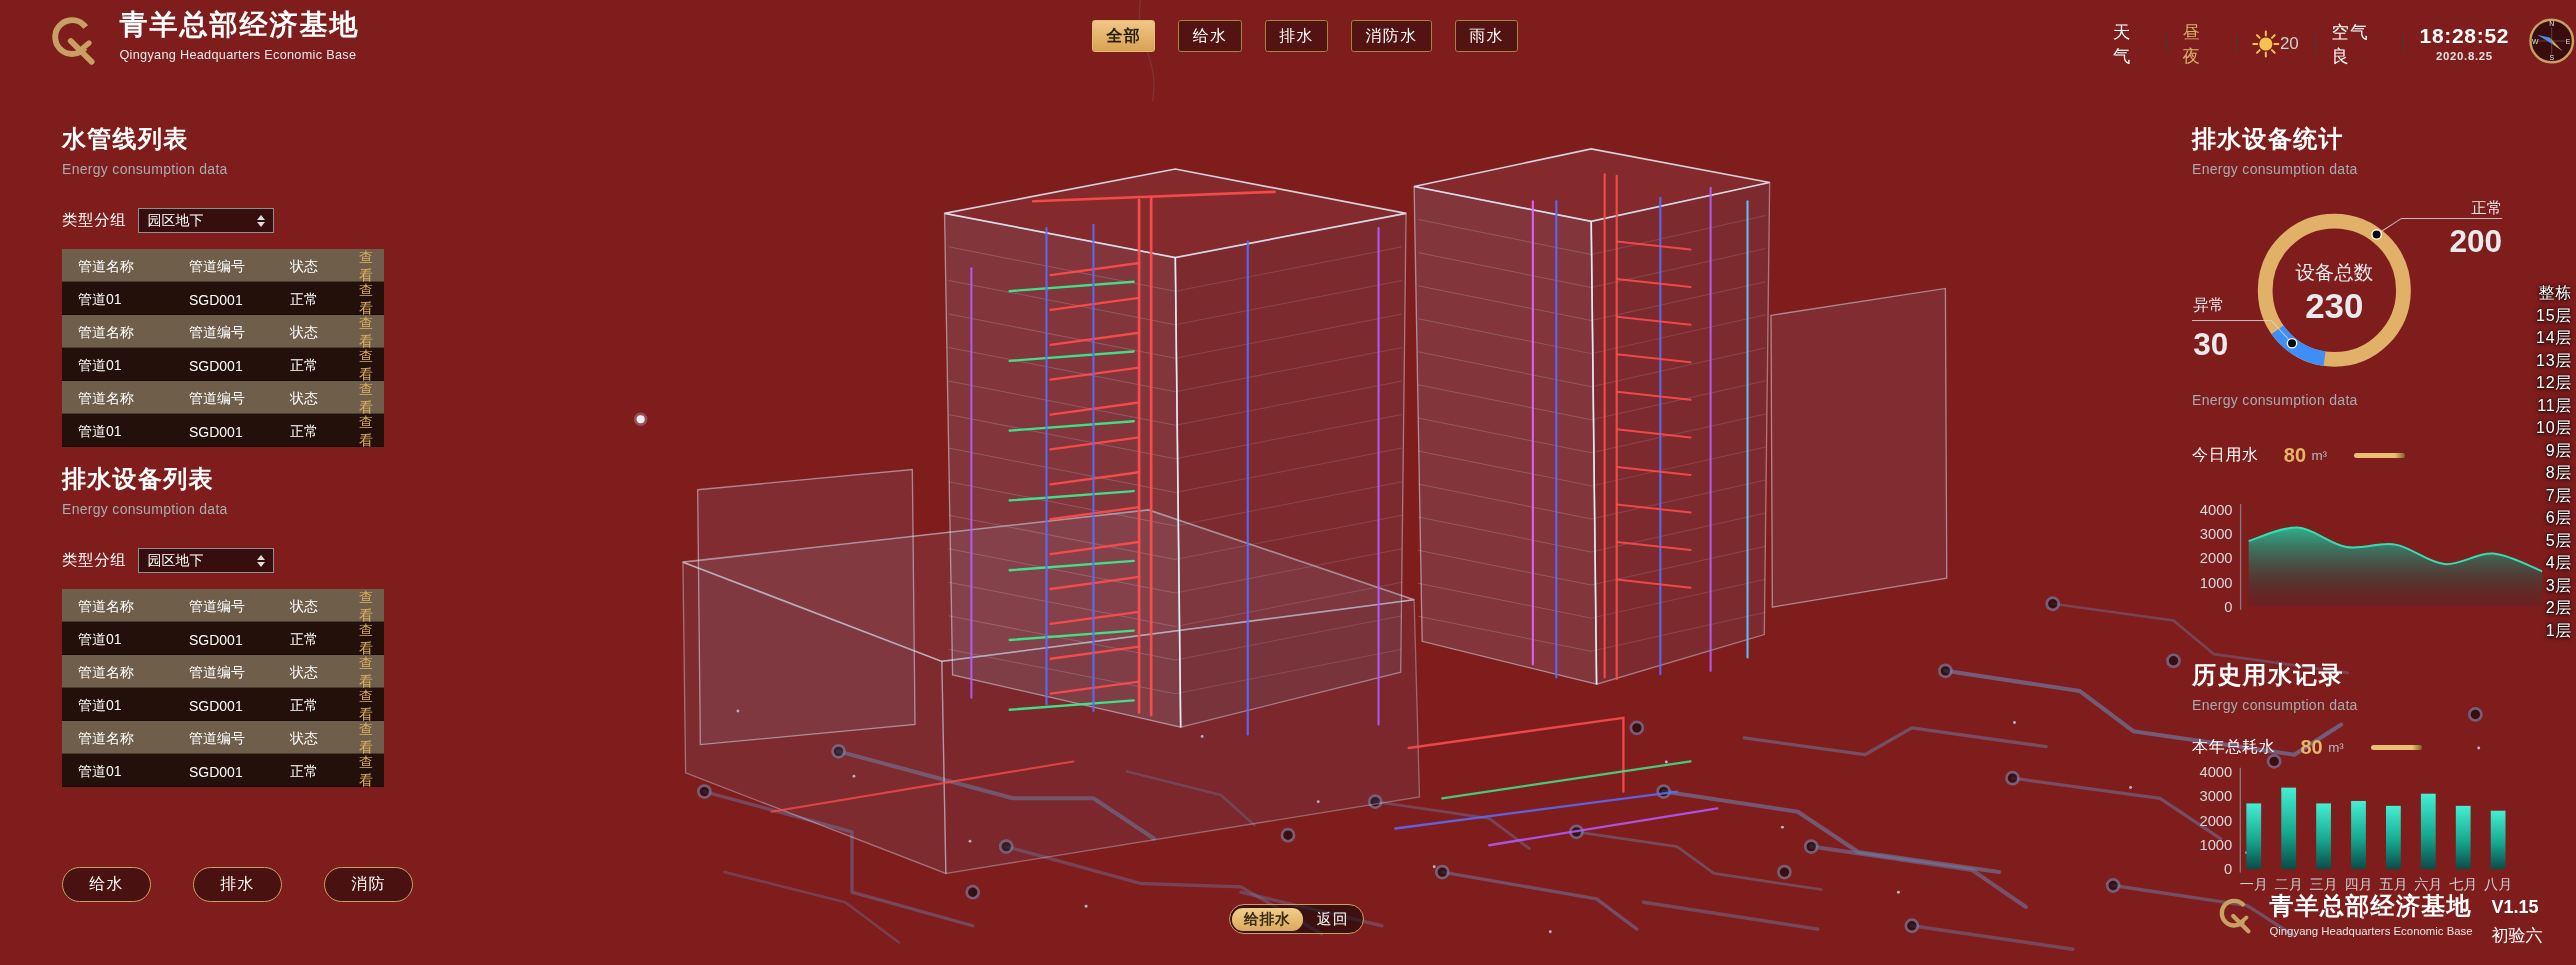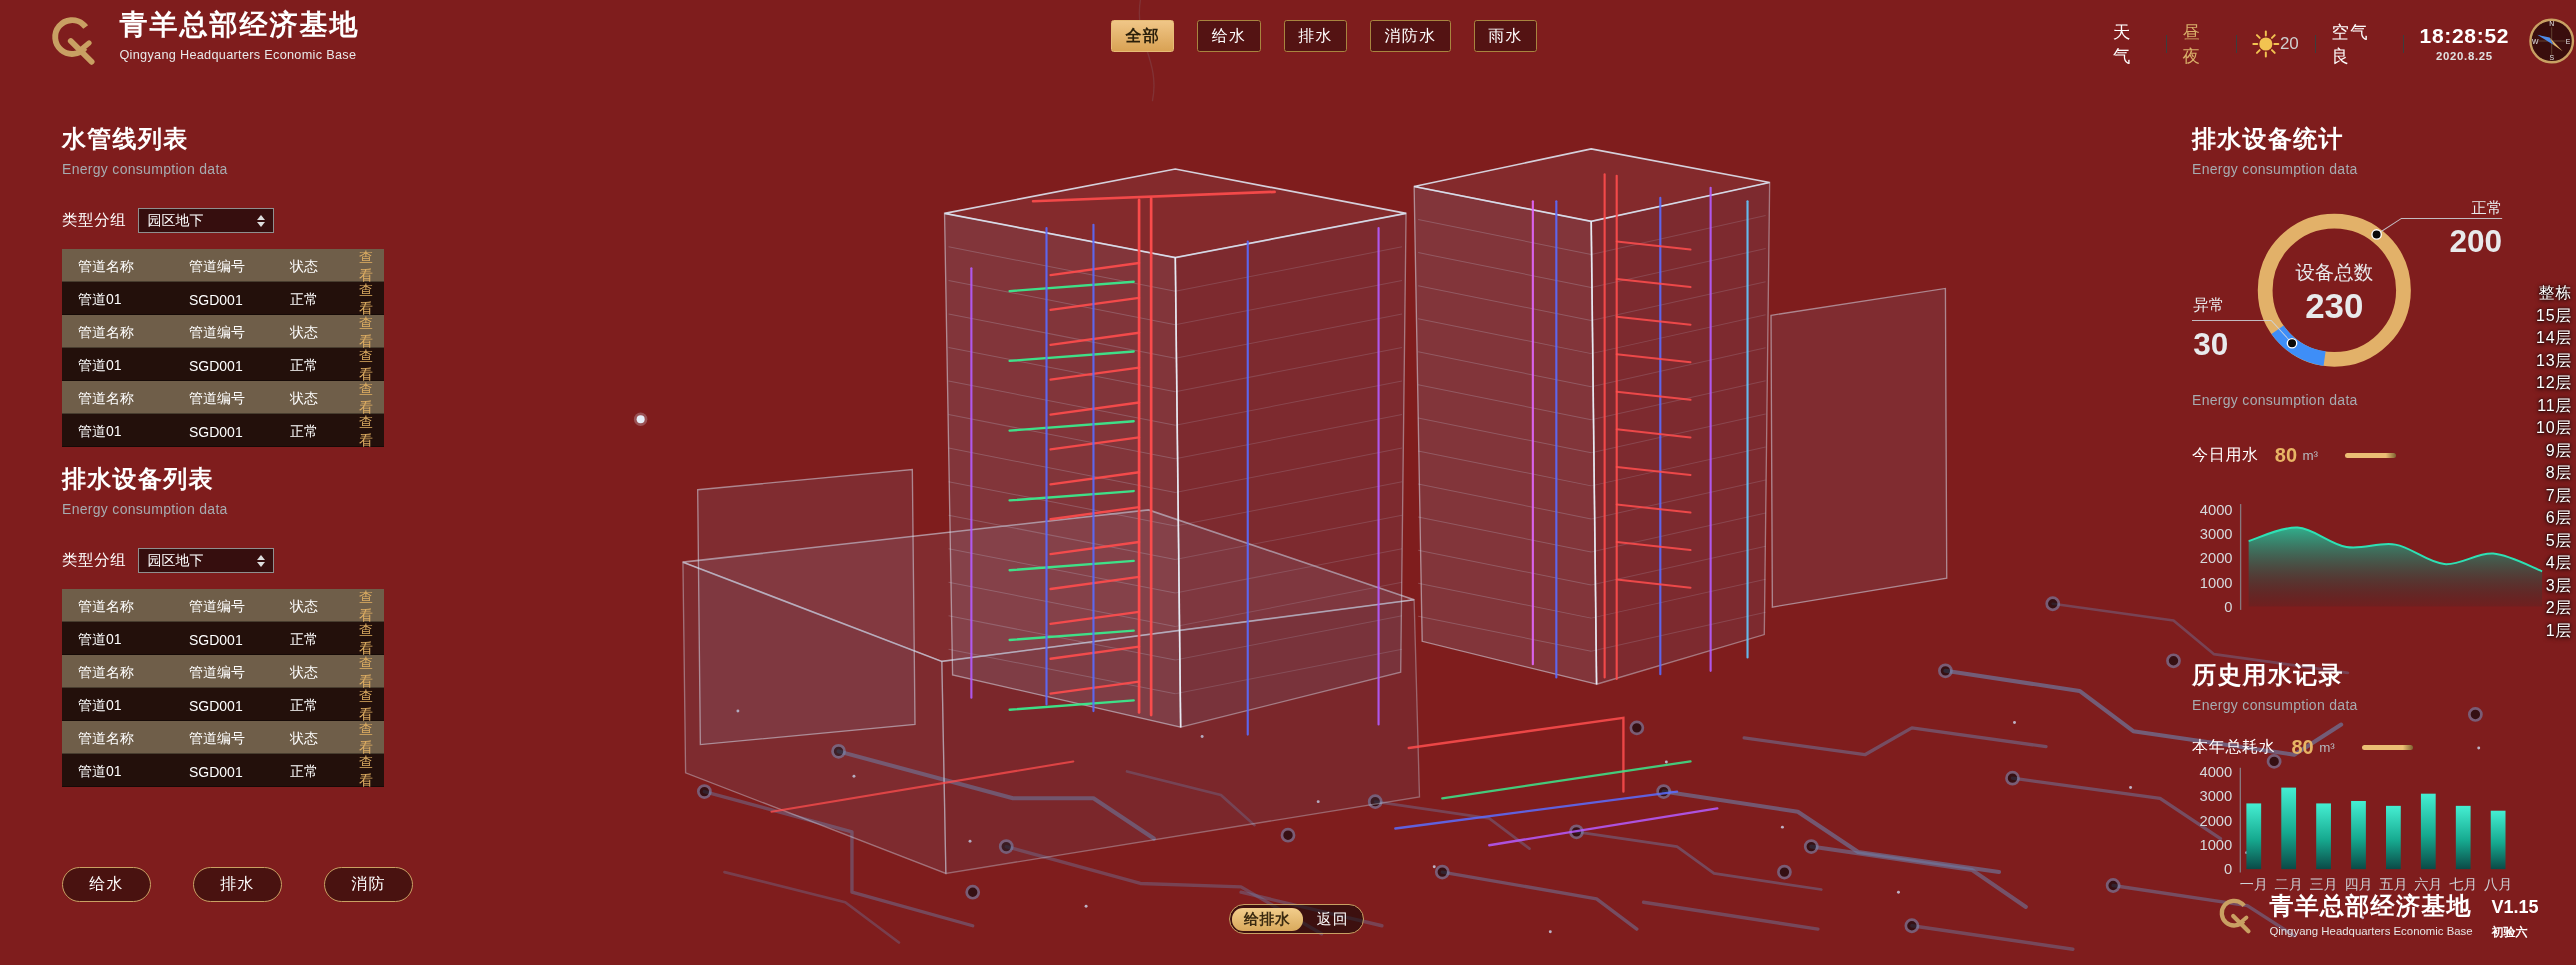--- a/index.html
+++ b/index.html
@@ -5,21 +5,21 @@
   html,body{margin:0;padding:0;background:#000;}
   #stage{position:relative;width:2576px;height:966px;background:#7f1d1d;overflow:hidden;
          font-family:"Liberation Sans",sans-serif;color:#fff;}
   .abs{position:absolute;}
   svg{display:block;}
 
   
   .brand{left:50px;top:10.7px;display:flex;align-items:flex-start;gap:17.4px;}
   .brand-title{font-size:28px;font-weight:bold;letter-spacing:2px;line-height:1;}
   .brand-sub{font-size:12.7px;color:#e9e9e9;margin-top:9.4px;letter-spacing:0.3px;}
-  #tabs{left:1092px;top:20px;display:flex;gap:23px;align-items:center;margin-left:19px;}
+  #tabs{left:1092px;top:20px;display:flex;gap:23px;align-items:center;}
   .tab{font-size:16px;padding:4.7px 13.4px;background:rgba(5,4,2,.35);border:0.7px solid #a8853f;
        border-radius:2.7px;color:#fff;letter-spacing:1.3px;cursor:pointer;font-family:inherit;}
   .tab.active{background:linear-gradient(#f0c687,#d9a254);color:#2b1f0a;border-color:#e7bc76;font-weight:bold;}
   .status{left:2113px;top:20px;display:flex;align-items:center;}
   .status .sep{width:0.7px;height:17.4px;background:#3d3d3d;margin:0 16px;}
   .st-item{font-size:17.4px;letter-spacing:1.3px;}
   .gold{color:#D9B06A;}
   .temp{font-size:17px;color:#cfcfcf;}
   .timebox{text-align:center;line-height:1;}
   .time{font-size:21px;font-weight:bold;letter-spacing:0.7px;}
@@ -45,41 +45,41 @@
   .trow.thead{background:rgba(110,100,77,.92);}
   .tcell.c3{justify-self:end;color:#DFAE63;cursor:pointer;}
   #leftPills{left:62px;top:867px;display:flex;gap:42px;}
   .pill{width:89px;height:35px;border:1.3px solid #C9A063;border-radius:18px;background:rgba(8,6,3,.45);
         color:#fff;font-size:16px;letter-spacing:1.3px;font-family:inherit;cursor:pointer;}
 
   
   .rtitle{left:2192px;width:322px;}
   .metric-row{display:flex;align-items:center;}
   .metric-label{font-size:16px;letter-spacing:0.7px;}
-  .metric-val{font-size:20px;font-weight:bold;color:#E8B465;margin-left:16px;}
+  .metric-val{font-size:20px;font-weight:bold;color:#E8B465;margin-left:25px;}
   .metric-unit{font-size:13.4px;color:#b5b9be;margin-left:5.4px;}
   .metric-line{width:51px;height:4.7px;border-radius:2.7px;margin-left:27px;
                background:linear-gradient(90deg,#EBBE74 80%,#7d6231 100%);}
   .txt{fill:#e8eaec;font-family:"Liberation Sans",sans-serif;}
   .floors{right:4px;top:282px;text-align:right;}
   .floor{font-size:16px;line-height:22.5px;letter-spacing:0.7px;cursor:pointer;
          text-shadow:0 1.3px 5.4px #000,0 0 2.7px #000;}
 
   
   .seg{left:1229px;top:904px;width:133px;height:28px;border:1.3px solid #C9A063;border-radius:15.4px;
        background:rgba(8,6,3,.55);display:flex;align-items:center;}
   .seg-active{height:23px;padding:0 12px;margin-left:2px;border-radius:11px;display:flex;align-items:center;
        background:linear-gradient(#F2CE8C,#D9A95C);color:#3A2A10;font-size:14.8px;font-weight:bold;letter-spacing:0.7px;cursor:pointer;}
   .seg-back{flex:1;text-align:center;font-size:14.8px;color:#fff;letter-spacing:1.3px;cursor:pointer;}
   .fbrand{left:2218px;top:894px;display:flex;align-items:flex-start;gap:13.4px;}
   .fb-title{font-size:24px;font-weight:bold;letter-spacing:1.3px;line-height:1;}
   .fb-sub{font-size:11.4px;color:#e6e6e6;margin-top:7.4px;}
   .fb-ver{margin-top:2.7px;margin-left:5.4px;}
   .fb-v{font-size:18px;font-weight:bold;}
-  .fb-b{font-size:12px;font-weight:bold;margin-top:6.7px;}
+  .fb-b{font-size:17px;font-weight:normal;margin-top:6.7px;}
 </style>
 </head>
 <body>
 
 <div id="stage">
 
   <svg id="scene" class="abs" width="2576" height="966" viewBox="0 0 3840 1440" style="left:0;top:0;">
     <g id="circuit" fill="none">
         <path d="M1050,1180 l220,60 l0,90 l180,50" stroke="#6d7ea8" stroke-width="5" opacity="0.45" stroke-linecap="round" stroke-linejoin="round"></path>
         <path d="M1250,1120 l260,70 l120,0 l90,60" stroke="#6d7ea8" stroke-width="6" opacity="0.55" stroke-linecap="round" stroke-linejoin="round"></path>

